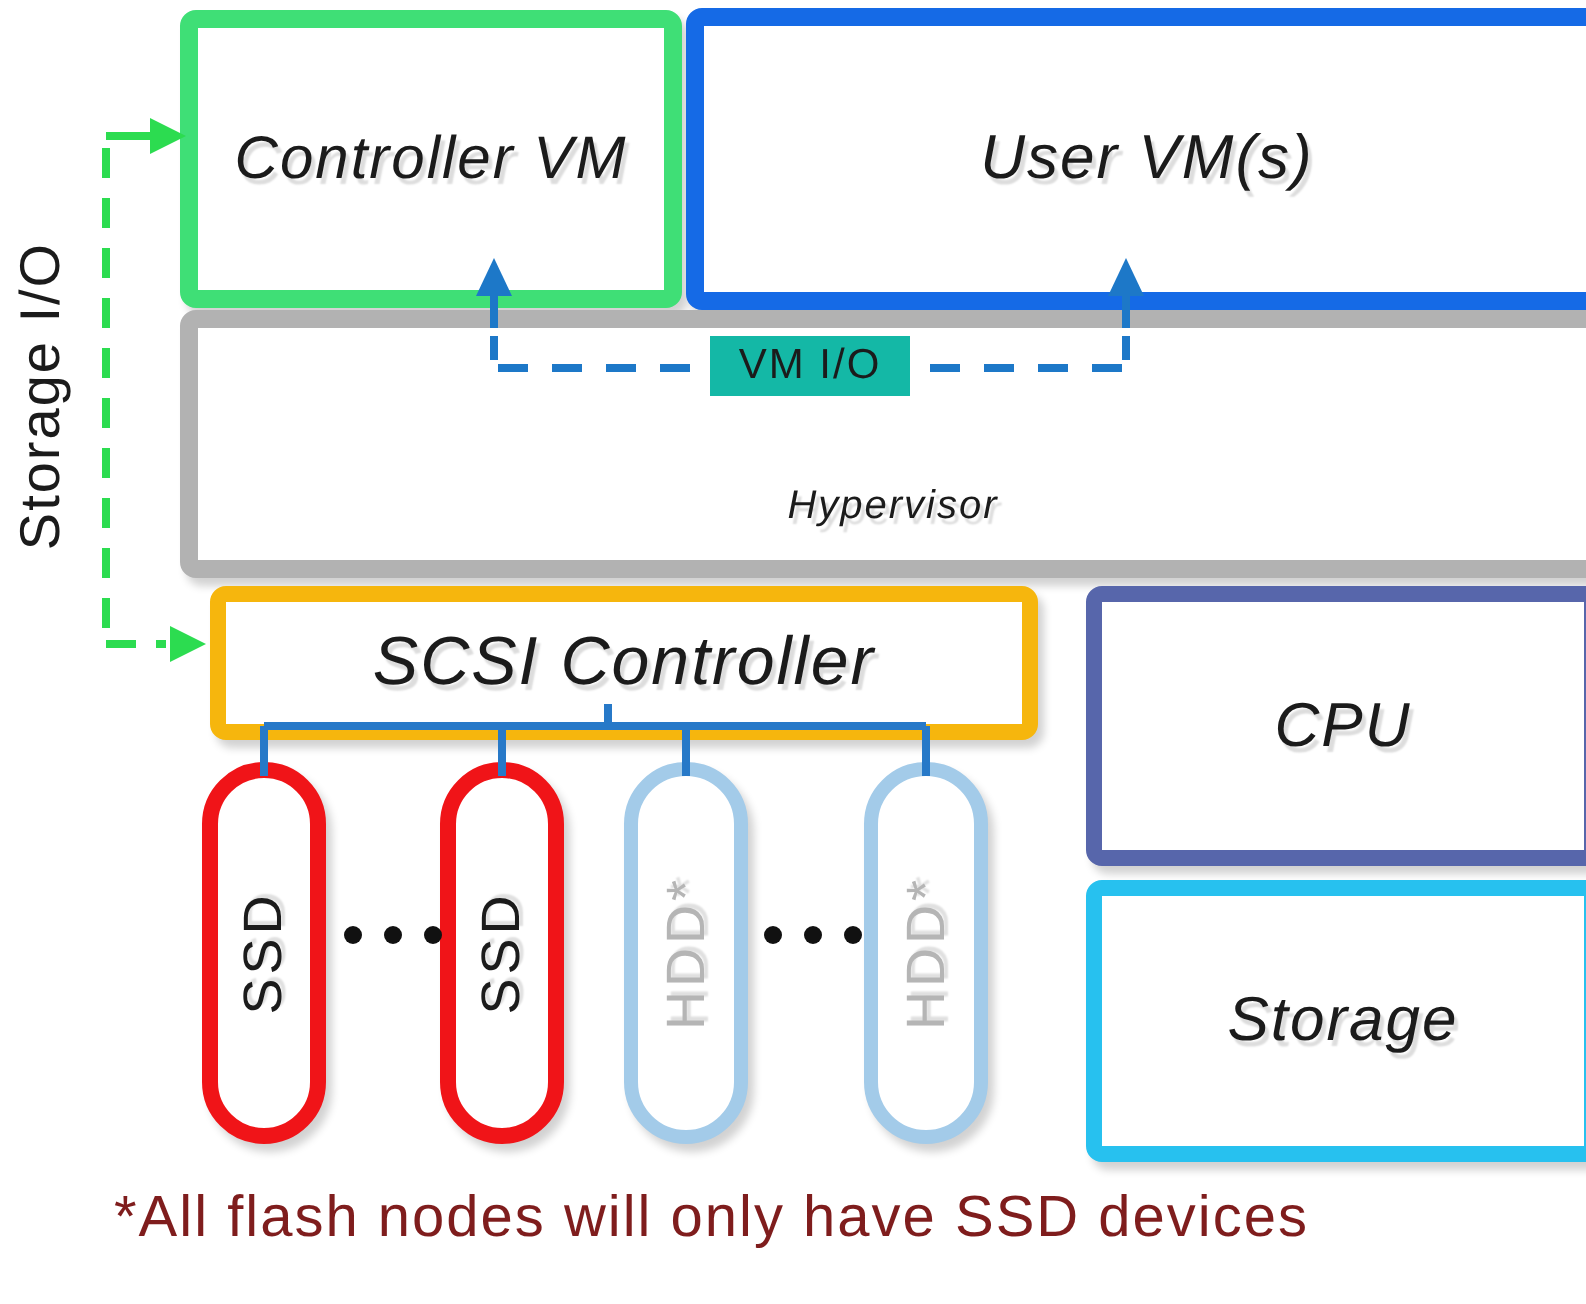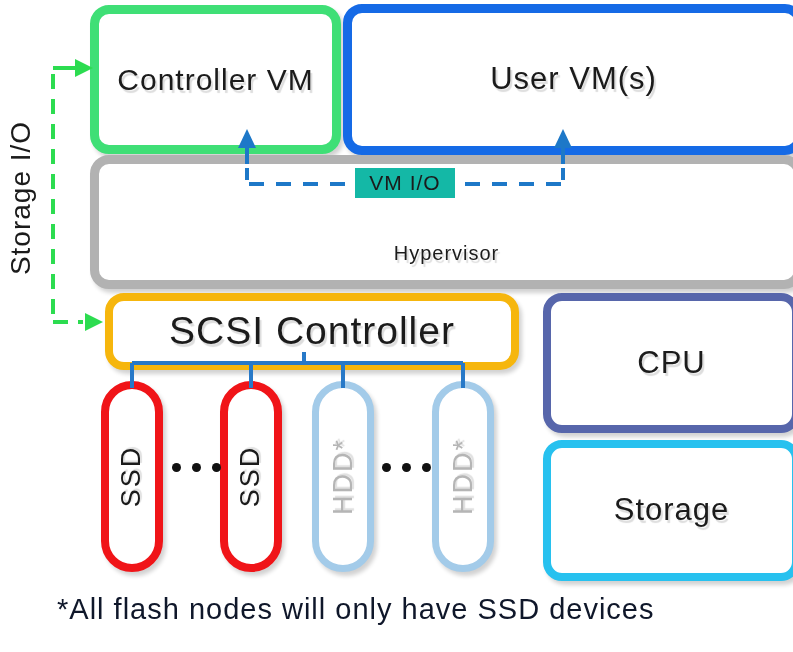--- a/index.html
+++ b/index.html
@@ -1,31 +1,31 @@
 <!DOCTYPE html>
 <html><head>
 <meta charset="utf-8">
 <style>
   html,body{margin:0;padding:0;background:#ffffff;}
   .canvas{
     position:relative;width:793px;height:652px;background:#ffffff;overflow:hidden;
     font-family:"Liberation Sans",sans-serif;color:#1b1b1b;
   }
   .box{
-    position:absolute;background:#ffffff;border-radius:19px;
+    position:absolute;background:#ffffff;border-radius:8px;
     display:flex;align-items:center;justify-content:center;text-align:center;
     box-shadow:3px 4px 4px rgba(0,0,0,0.18);
-    font-size:30px;letter-spacing:1px;line-height:1.25;
+    font-size:30px;letter-spacing:1px;line-height:1.25;font-style:italic;
   }
   .box-label{text-shadow:2px 3px 1px #dddddd;}
   #controller-vm{left:90px;top:5px;width:233px;height:131px;border:9px solid #3fdf76;}
   #user-vms{left:343px;top:4px;width:443px;height:133px;border:9px solid #156ae6;font-size:31px;}
   #hypervisor{left:90px;top:155px;width:695px;height:116px;border:9px solid #b2b2b2;align-items:flex-end;}
   #hypervisor .box-label{margin-bottom:14px;font-size:20px;}
-  #scsi-controller{left:105px;top:293px;width:398px;height:61px;border:8px solid #f6b60d;font-size:39px;}
+  #scsi-controller{left:105px;top:293px;width:398px;height:61px;border:8px solid #f6b60d;font-size:34px;}
   #cpu{left:543px;top:293px;width:241px;height:124px;border:8px solid #5766ab;font-size:31px;}
   #memory{left:543px;top:440px;width:241px;height:125px;border:8px solid #27c1ef;font-size:31px;}
 
   .pill{
     position:absolute;top:381px;width:62px;height:191px;background:#fff;
     border-radius:34px;box-shadow:3px 4px 4px rgba(0,0,0,0.18);
     display:flex;align-items:center;justify-content:center;box-sizing:border-box;
   }
   .pill .vlabel{
     transform:rotate(-90deg);white-space:nowrap;font-size:27px;letter-spacing:2px;
@@ -47,21 +47,21 @@
     transform:rotate(-90deg);display:flex;align-items:center;justify-content:center;
     font-size:28px;letter-spacing:1px;z-index:6;white-space:nowrap;
   }
   #vm-io-label{
     position:absolute;left:355px;top:168px;width:100px;height:30px;z-index:6;
     background:#14b8a6;display:flex;align-items:center;justify-content:center;
     font-size:21px;letter-spacing:1px;white-space:nowrap;
   }
   #footnote{
     position:absolute;left:57px;top:593px;width:720px;
-    font-size:29px;letter-spacing:1px;color:#0f172a;font-weight:300;z-index:6;
+    font-size:29px;letter-spacing:1px;color:#7f1d1d;font-weight:300;z-index:6;
   }
 </style>
 </head>
 <body>
 
 <div class="canvas">
 
   <div class="box" id="controller-vm">
     <span class="box-label">Controller VM</span>
   </div>

